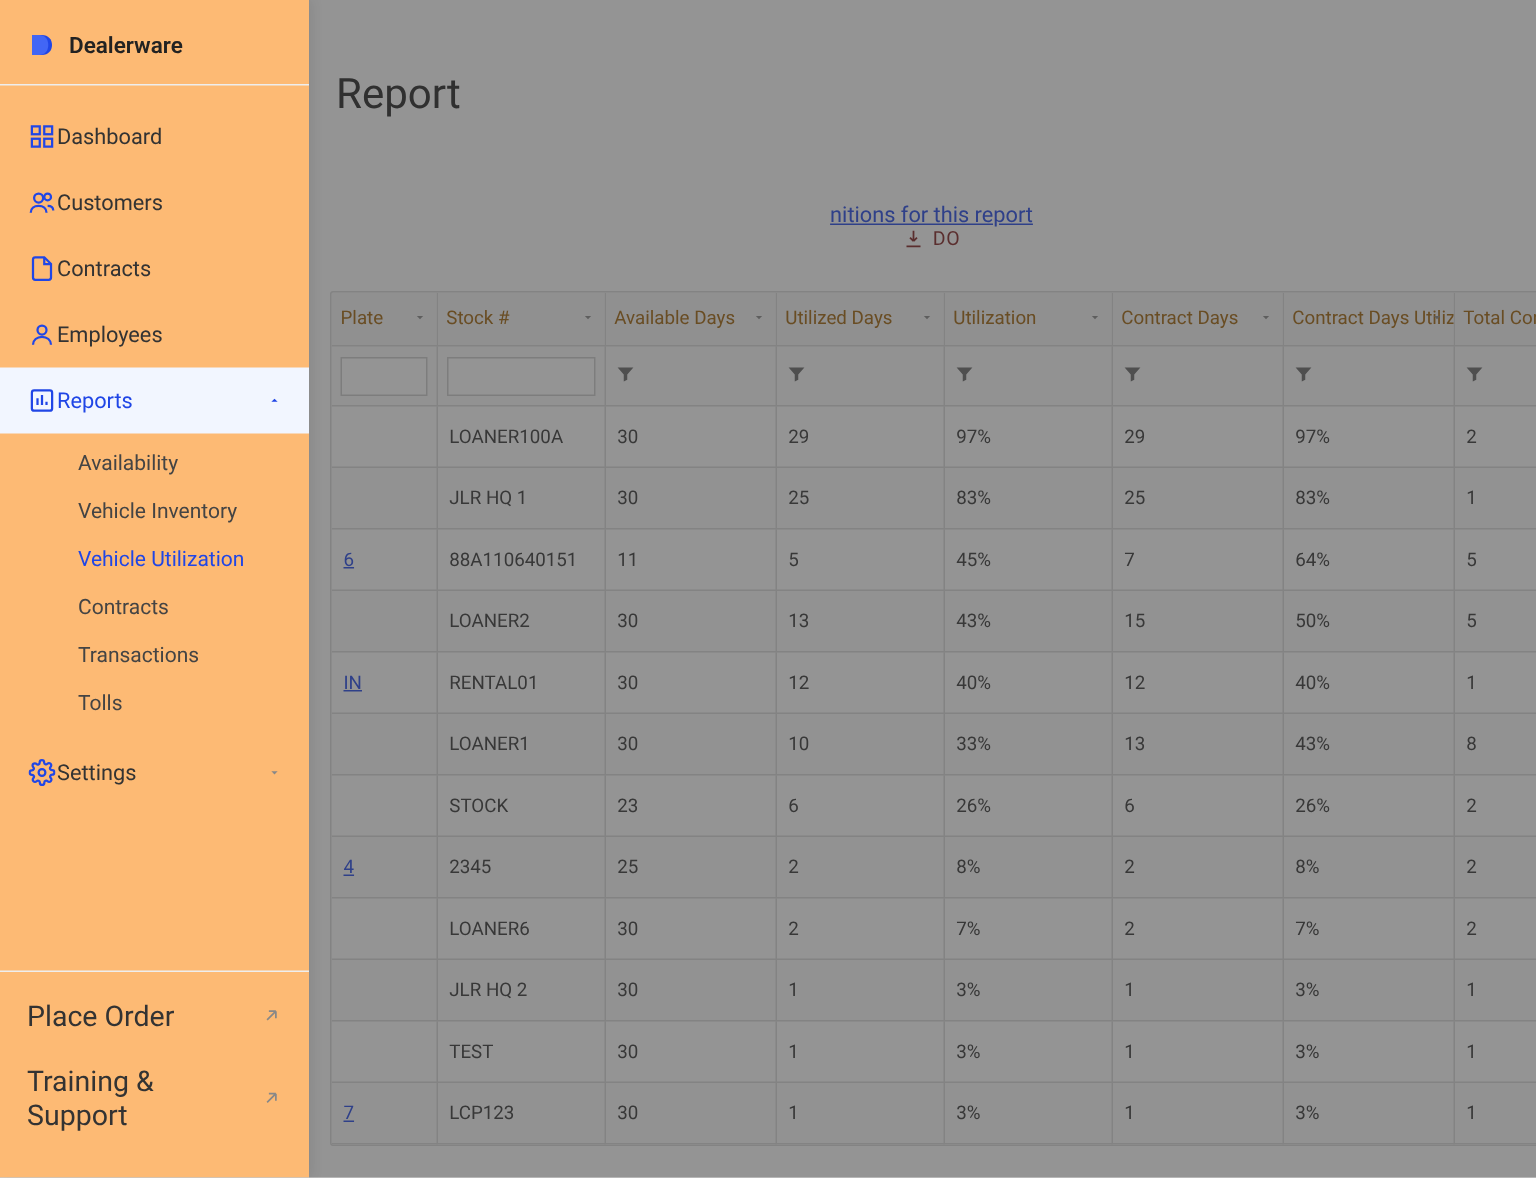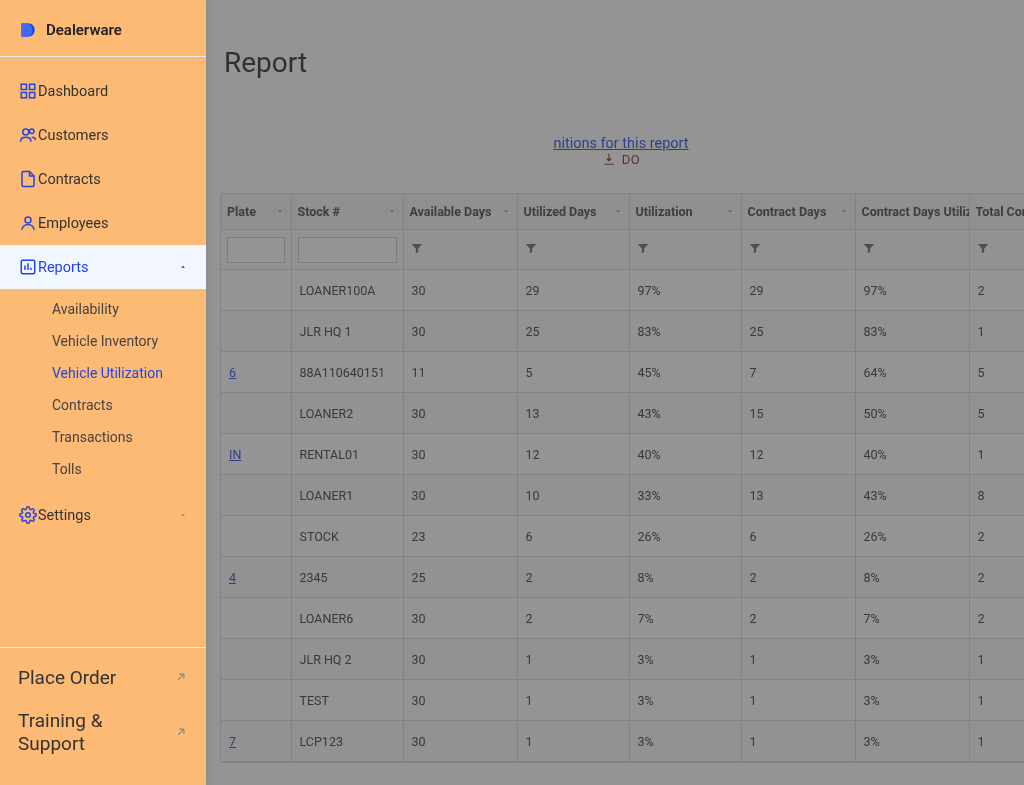--- a/index.html
+++ b/index.html
@@ -30,21 +30,21 @@
 
 .content { padding: 30px 0 0 220px; position: relative; }
 .page-title { font-size: 28px; font-weight: 400; color: #222; padding-left: 4px; }
 .subtitle-row { display: flex; align-items: center; justify-content: space-between; margin-top: 56px; padding-right: 2px; flex-direction: column; }
 .definitions-link { color: #2046e6; text-decoration: underline; font-size: 14.5px; }
 .download { display: flex; align-items: flex-start; gap: 6px; color: #7f1d1d; font-size: 13px; letter-spacing: 0.5px; }
 
 .table-wrap { margin-top: 24px; border: 1px solid #d9d9d9; border-radius: 2px; overflow: hidden; width: 820px; }
 table { border-collapse: collapse; width: 100%; table-layout: fixed; }
 th, td { border-right: 1px solid #d9d9d9; border-bottom: 1px solid #d9d9d9; font-size: 12.5px; text-align: left; overflow: hidden; white-space: nowrap; }
-th { background: #f5f5f5; font-weight: 700; color: #404040; padding: 10px 6px; position: relative; }
+th { background: #f5f5f5; font-weight: 400; color: #a16207; padding: 10px 6px; position: relative; }
 th .sort { position: absolute; right: 6px; top: 50%; transform: translateY(-50%); color: #888; font-size: 10px; }
 .filter-row td { background: #fafafa; padding: 6px; height: 40px; }
 .filter-row input { width: 100%; border: 1px solid #ccc; height: 26px; padding: 0 4px; font-size: 12px; background: #fff; }
 .filter-icon { color: #666; display: inline-block; }
 tbody tr td { padding: 12px 8px; color: #333; background: #fff; height: 41px; }
 tbody tr:nth-child(even) td { background: #fafafa; }
 .col-plate { width: 70px; }
 .col-stock { width: 112px; }
 .col-avail { width: 114px; }
 .col-util-days { width: 112px; }

